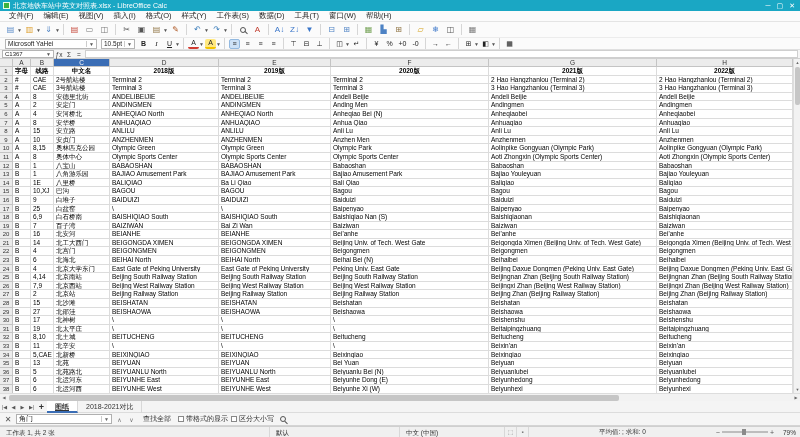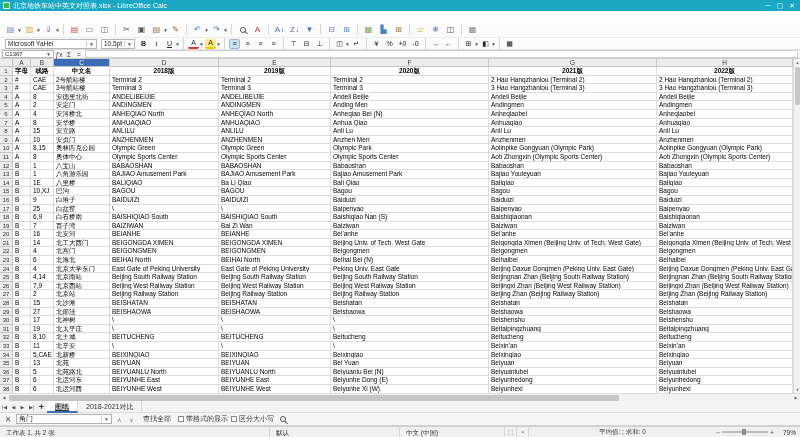--- a/index.html
+++ b/index.html
@@ -100,20 +100,33 @@
   <div class="titlebar">
     <span class="appicon"></span>
     <span class="titletext">北京地铁车站中英文对照表.xlsx - LibreOffice Calc</span>
     <span class="winbtns">
       <span>─</span>
       <span>▢</span>
       <span>✕</span>
     </span>
   </div>
 
+  <div class="menubar" id="menubar">
+      <span class="menu-item">文件(F)</span>
+      <span class="menu-item">编辑(E)</span>
+      <span class="menu-item">视图(V)</span>
+      <span class="menu-item">插入(I)</span>
+      <span class="menu-item">格式(O)</span>
+      <span class="menu-item">样式(Y)</span>
+      <span class="menu-item">工作表(S)</span>
+      <span class="menu-item">数据(D)</span>
+      <span class="menu-item">工具(T)</span>
+      <span class="menu-item">窗口(W)</span>
+      <span class="menu-item">帮助(H)</span>
+    </div>
 
   <div class="toolbar" id="toolbar-main">
       <span class="tbtn" style="color: rgb(77, 130, 196);">▤</span>
       <span class="tarrow">▼</span>
       <span class="tbtn" style="color: rgb(224, 165, 58);">▥</span>
       <span class="tarrow">▼</span>
       <span class="tbtn" style="color: rgb(77, 130, 196);">⇓</span>
       <span class="tarrow">▼</span>
       <span class="tsep"></span>
       <span class="tbtn" style="color: rgb(192, 57, 43);">▤</span>

